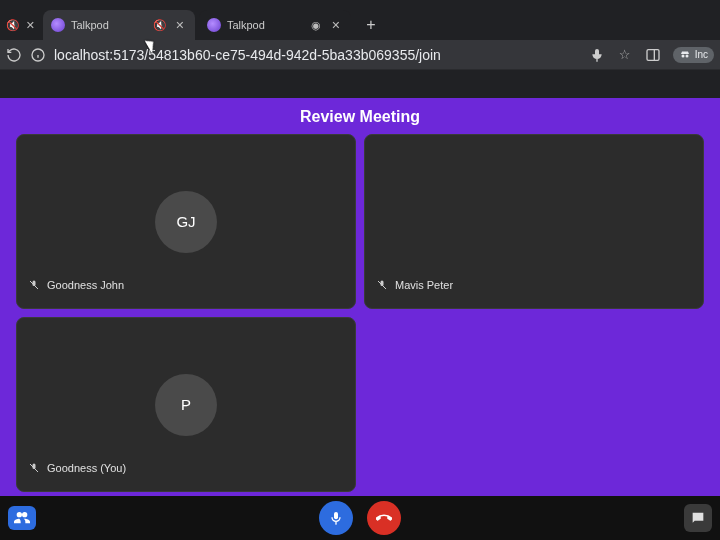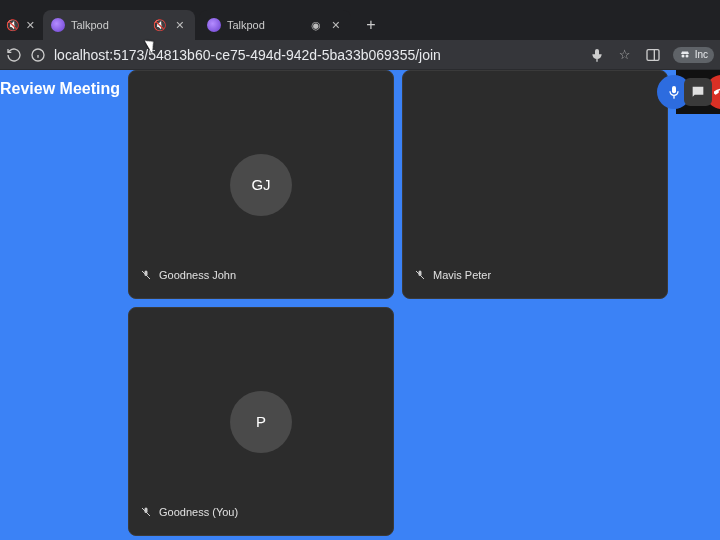--- a/index.html
+++ b/index.html
@@ -65,39 +65,40 @@
   }
   .addr-right { display:flex; align-items:center; gap:12px; color:#ccc; font-size:13px; }
   .inc-badge {
     background:#5f6368; color:#e8eaed; font-size:10px; padding:2px 6px; border-radius:10px;
     display:flex; align-items:center; gap:4px;
   }
 
   
   .app {
     flex: 1;
-    background: #3b82f6;
-    display: flex;
-    flex-direction: row;
+    background: #6d28d9;
+    display: flex;
+    flex-direction: column;
+    margin-top: 28px;
   }
   .meeting-title {
     text-align: center;
     color: #fff;
     font-weight: 600;
     font-size: 16px;
     padding: 10px 0 8px;
   }
 
   .grid {
     flex: 1;
     display: grid;
     grid-template-columns: 1fr 1fr;
     grid-template-rows: 1fr 1fr;
     gap: 8px;
-    padding: 0 8px 4px;
+    padding: 0 16px 4px;
   }
   .tile {
     background: #2c2c2c;
     border: 1px solid #3a3a3a;
     border-radius: 8px;
     position: relative;
     display: flex;
     align-items: center;
     justify-content: center;
   }

